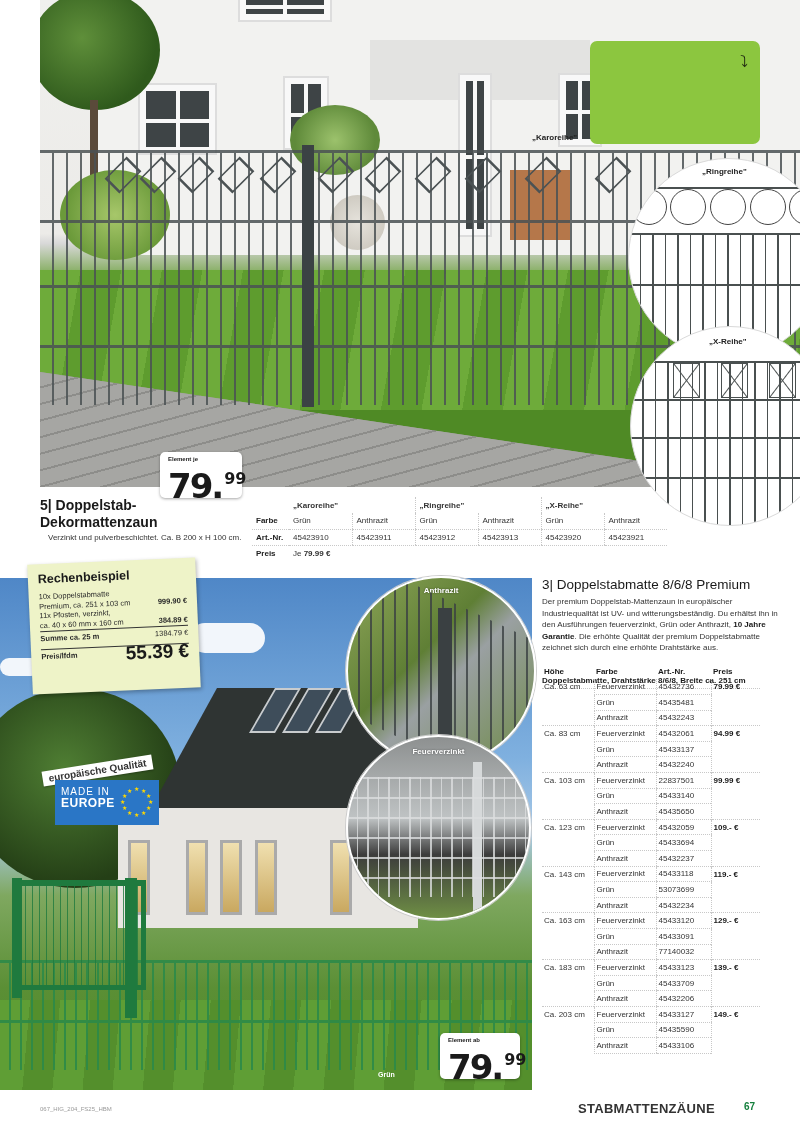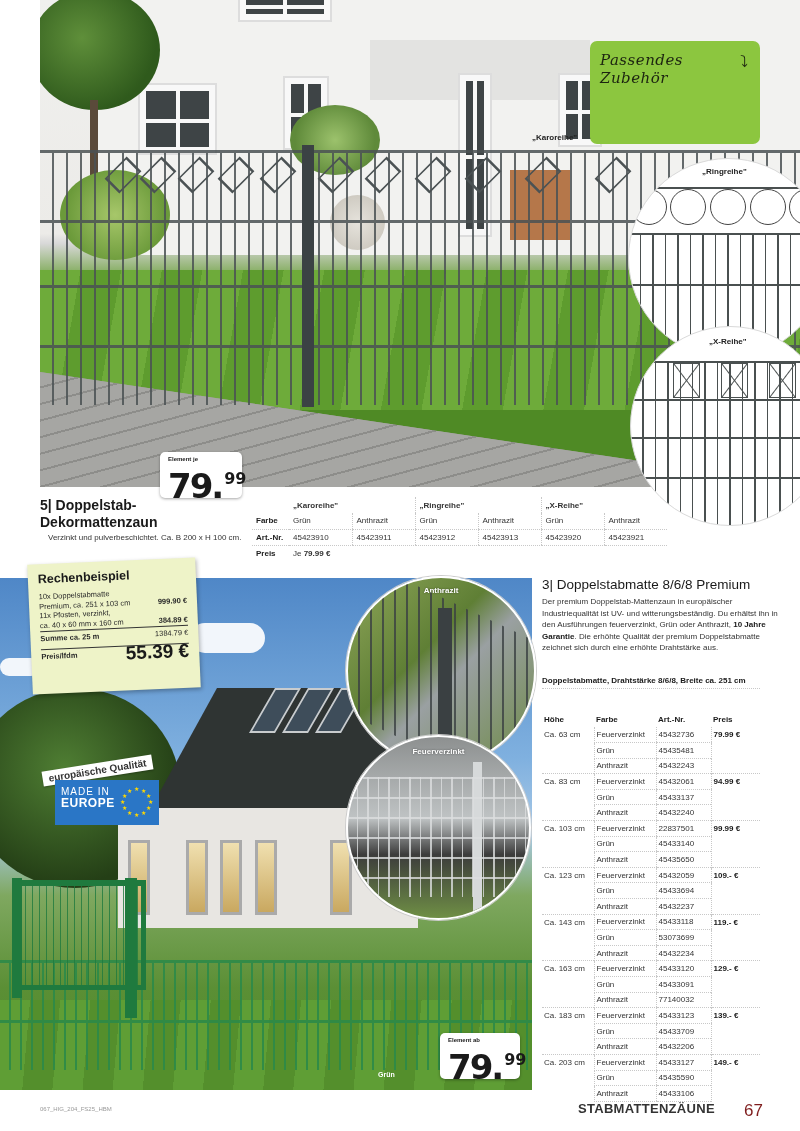--- a/index.html
+++ b/index.html
@@ -97,33 +97,33 @@
   .circ-photo { position: absolute; border-radius: 50%; overflow: hidden; border: 2px solid #ffffff; box-shadow: 0 0 0 1px #ccc; }
   .circ-label { position: absolute; left: 0; right: 0; text-align: center; color: #fff; font-size: 8px; font-weight: bold; text-shadow: 0 0 2px rgba(0,0,0,0.5); }
 
   .gruen-label { position: absolute; left: 378px; top: 1071px; font-size: 7px; color: #fff; font-weight: bold; }
 
   
   .s3-title { position: absolute; left: 542px; top: 577px; font-size: 13.5px; font-weight: normal; color: #1a1a1a; white-space: nowrap; }
   .s3-text { position: absolute; left: 542px; top: 596px; width: 240px; font-size: 8px; line-height: 11.5px; color: #333; }
   .s3-text b { color: #1a1a1a; }
   .s3-subtitle { position: absolute; left: 542px; top: 676px; width: 218px; font-size: 8px; font-weight: bold; color: #1a1a1a; border-bottom: 1px dotted #c8c8c8; padding-bottom: 3px; white-space: nowrap; }
-  .s3-table { position: absolute; left: 542px; top: 712px; border-collapse: collapse; font-size: 8px; width: 218px; }
+  .s3-table { position: absolute; left: 542px; top: 664px; border-collapse: collapse; font-size: 8px; width: 218px; }
   .s3-table th { text-align: left; font-weight: bold; height: 15px; color: #1a1a1a; padding: 0 2px; }
   .s3-table td { height: 15.6px; padding: 0 2px; color: #333; white-space: nowrap; }
   .s3-table td.f, .s3-table td.a { border-left: 1px dotted #c8c8c8; border-bottom: 1px dotted #c8c8c8; }
   .s3-table td.p { border-left: 1px dotted #c8c8c8; font-weight: bold; color: #1a1a1a; vertical-align: middle; }
   .s3-table tr.grp-start td { border-top: 1px dotted #c8c8c8; }
   .s3-table td.h { vertical-align: top; padding-top: 3px; }
   .s3-table td.p { vertical-align: top; padding-top: 3px; }
 
   
   .footer-code { position: absolute; left: 40px; top: 1106px; font-size: 6px; color: #999; }
   .footer-cat { position: absolute; left: 578px; top: 1101px; font-size: 13px; font-weight: bold; color: #333; letter-spacing: 0.3px; }
-  .footer-page { position: absolute; left: 744px; top: 1101px; font-size: 17px; font-weight: normal; color: #7f1d1d; }
+  .footer-page { position: absolute; left: 744px; top: 1101px; font-size: 10px; font-weight: bold; color: #15803d; }
 </style>
 </head>
 <body>
 
 <div class="top-photo">
   <div class="house-wall"></div>
   <div class="house-roof-shadow"></div>
   <div class="window" style="left:100px;top:85px;width:75px;height:68px;"></div>
   <div class="window" style="left:245px;top:78px;width:42px;height:70px;"></div>
   <div class="window" style="left:200px;top:-10px;width:90px;height:30px;"></div>
@@ -146,21 +146,20 @@
   <div class="diamond" style="left:283px;top:162px;"></div>
   <div class="diamond" style="left:330px;top:162px;"></div>
   <div class="diamond" style="left:380px;top:162px;"></div>
   <div class="diamond" style="left:430px;top:162px;"></div>
   <div class="diamond" style="left:490px;top:162px;"></div>
   <div class="diamond" style="left:560px;top:162px;"></div>
   <div class="post"></div>
 </div>
 
 <div class="zubehoer">
-  <span class="script">Passendes Zubehör</span>
   <span class="arrow">⤵</span>
 </div>
 
 <div class="photo-label" style="left:532px;top:133px;">„Karoreihe"</div>
 
 <div class="detail-circle" style="left:628px;top:158px;width:200px;height:200px;">
   <div class="photo-label" style="left:73px;top:8px;">„Ringreihe"</div>
   <div class="hbar" style="top:28px;"></div>
   <div class="ring-row">
     <div class="ring"></div>

